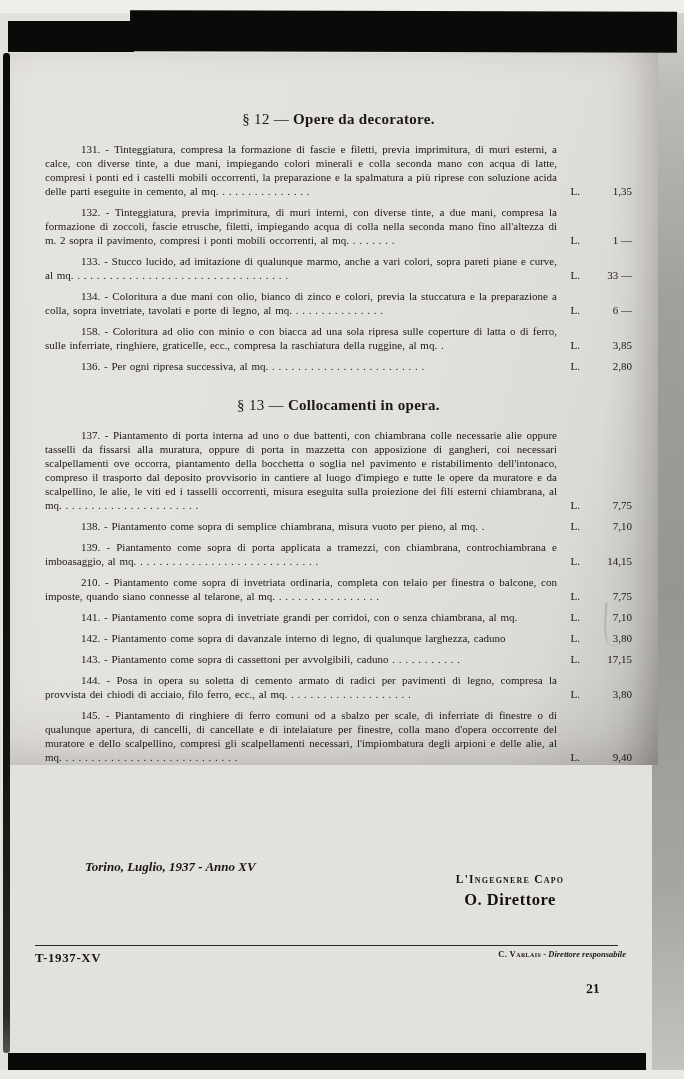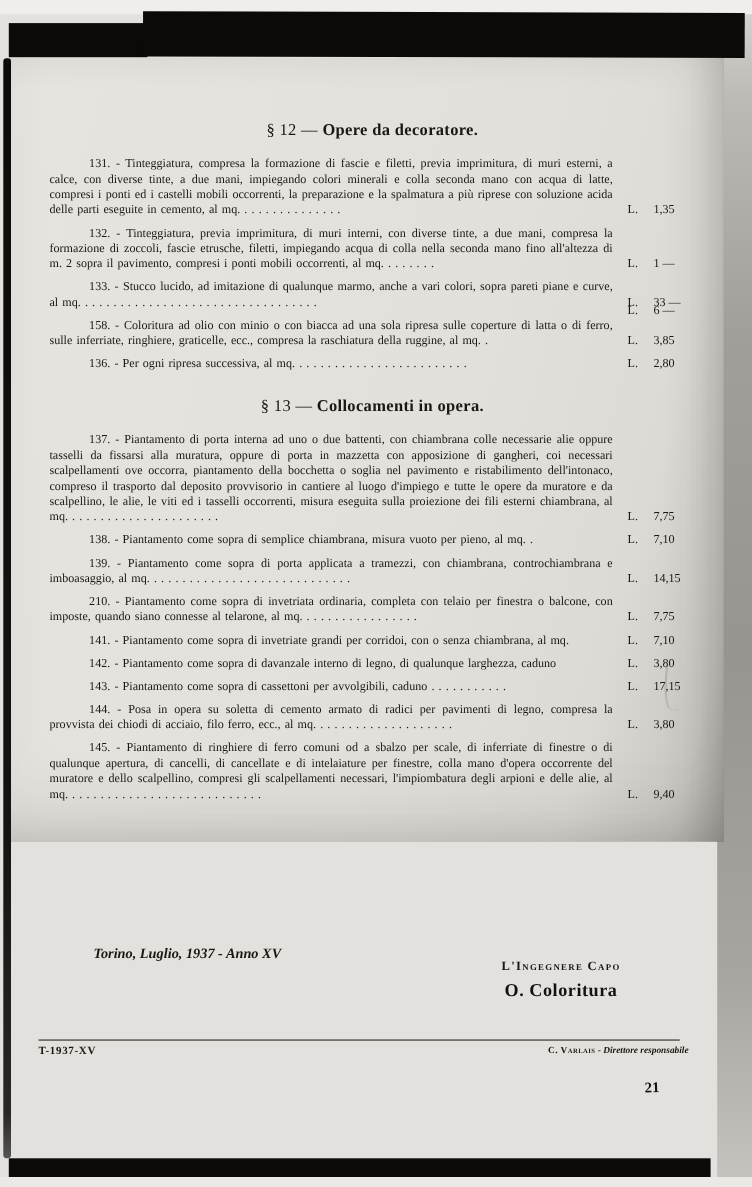--- a/index.html
+++ b/index.html
@@ -35,28 +35,28 @@
   .heading{margin:0 0 14px;text-align:center;font-size:15px;letter-spacing:.3px;}
   .heading .prefix{font-weight:400;}
   .heading .title{font-weight:700;}
   .sec2 .heading{margin-top:24px;}
   .item{position:relative;margin:0 0 7px;padding-right:75px;}
   .item p{
     margin:0;text-align:justify;text-indent:36px;
     font-size:11px;line-height:14px;word-spacing:1px;
   }
   .currency{position:absolute;right:52px;bottom:1px;font-size:11px;}
-  .price{position:absolute;right:0;bottom:1px;min-width:38px;font-size:11px;}
+  .price{position:absolute;right:0;bottom:1px;min-width:38px;text-align:right;font-size:11px;}
   .place-date{position:absolute;left:77px;top:806px;font-size:13px;font-weight:700;font-style:italic;color:#1b1813;}
   .sig-role{position:absolute;left:392px;top:820px;width:220px;text-align:center;
     font-variant:small-caps;font-weight:700;font-size:11.5px;letter-spacing:1.2px;color:#181512;}
   .sig-name{position:absolute;left:392px;top:837px;width:220px;text-align:center;
     font-weight:700;font-size:16.5px;letter-spacing:.5px;color:#14110e;}
   .footer-rule{position:absolute;left:27px;top:892px;width:583px;border-top:1.4px solid #2b2824;}
-  .print-mark{position:absolute;left:27px;top:897px;font-size:10px;font-weight:700;letter-spacing:.6px;color:#1b1813;}
+  .print-mark{position:absolute;left:27px;top:897px;font-size:13px;font-weight:700;letter-spacing:.6px;color:#1b1813;}
   .credit{position:absolute;right:32px;top:896px;font-size:8.5px;font-weight:700;color:#1b1813;}
   .credit .credit-name{font-variant:small-caps;letter-spacing:.4px;text-align:center;}
   .credit .credit-role{font-style:italic;margin-top:32px;}
   .page-number{position:absolute;left:578px;top:928px;font-size:13.5px;font-weight:700;transform:rotate(-2deg);color:#14110e;}
   .pencil-mark{
     position:absolute;left:596px;top:550px;width:12px;height:42px;z-index:2;
     border-left:2.5px solid rgba(125,120,112,.30);border-bottom:1px solid rgba(125,120,112,.18);
     border-radius:0 0 0 60%;transform:rotate(4deg);filter:blur(.6px);
   }
 </style>
@@ -88,20 +88,21 @@
     <span class="price">1 —</span>
   </div>
 
   <div class="item">
     <p>133. - Stucco lucido, ad imitazione di qualunque marmo, anche a vari colori, sopra pareti piane e curve, al mq. . . . . . . . . . . . . . . . . . . . . . . . . . . . . . . . . .</p>
     <span class="currency">L.</span>
     <span class="price">33 —</span>
   </div>
 
   <div class="item">
+    <p>134. - Coloritura a due mani con olio, bianco di zinco e colori, previa la stuccatura e la preparazione a colla, sopra invetriate, tavolati e porte di legno, al mq. . . . . . . . . . . . . . .</p>
     <span class="currency">L.</span>
     <span class="price">6 —</span>
   </div>
 
   <div class="item">
     <p>158. - Coloritura ad olio con minio o con biacca ad una sola ripresa sulle coperture di latta o di ferro, sulle inferriate, ringhiere, graticelle, ecc., compresa la raschiatura della ruggine, al mq. .</p>
     <span class="currency">L.</span>
     <span class="price">3,85</span>
   </div>
 
@@ -170,21 +171,21 @@
     <p>145. - Piantamento di ringhiere di ferro comuni od a sbalzo per scale, di inferriate di finestre o di qualunque apertura, di cancelli, di cancellate e di intelaiature per finestre, colla mano d'opera occorrente del muratore e dello scalpellino, compresi gli scalpellamenti necessari, l'impiombatura degli arpioni e delle alie, al mq. . . . . . . . . . . . . . . . . . . . . . . . . . . .</p>
     <span class="currency">L.</span>
     <span class="price">9,40</span>
   </div>
 </div>
   </section>
 </div>
   <div class="pencil-mark"></div>
   <div class="place-date">Torino, Luglio, 1937 - Anno XV</div>
   <div class="sig-role">L'Ingegnere Capo</div>
-  <div class="sig-name">O. Coloritura</div>
+  <div class="sig-name">O. Direttore</div>
   <div class="footer-rule"></div>
   <div class="print-mark">T-1937-XV</div>
   <div class="credit">
     <span class="credit-name">C. Varlais</span><span> - </span><span class="credit-role">Direttore responsabile</span>
   </div>
   <div class="page-number">21</div>
 </div>
 
 <div class="band band-bottom"></div>
 <div class="bottom-strip"></div>

